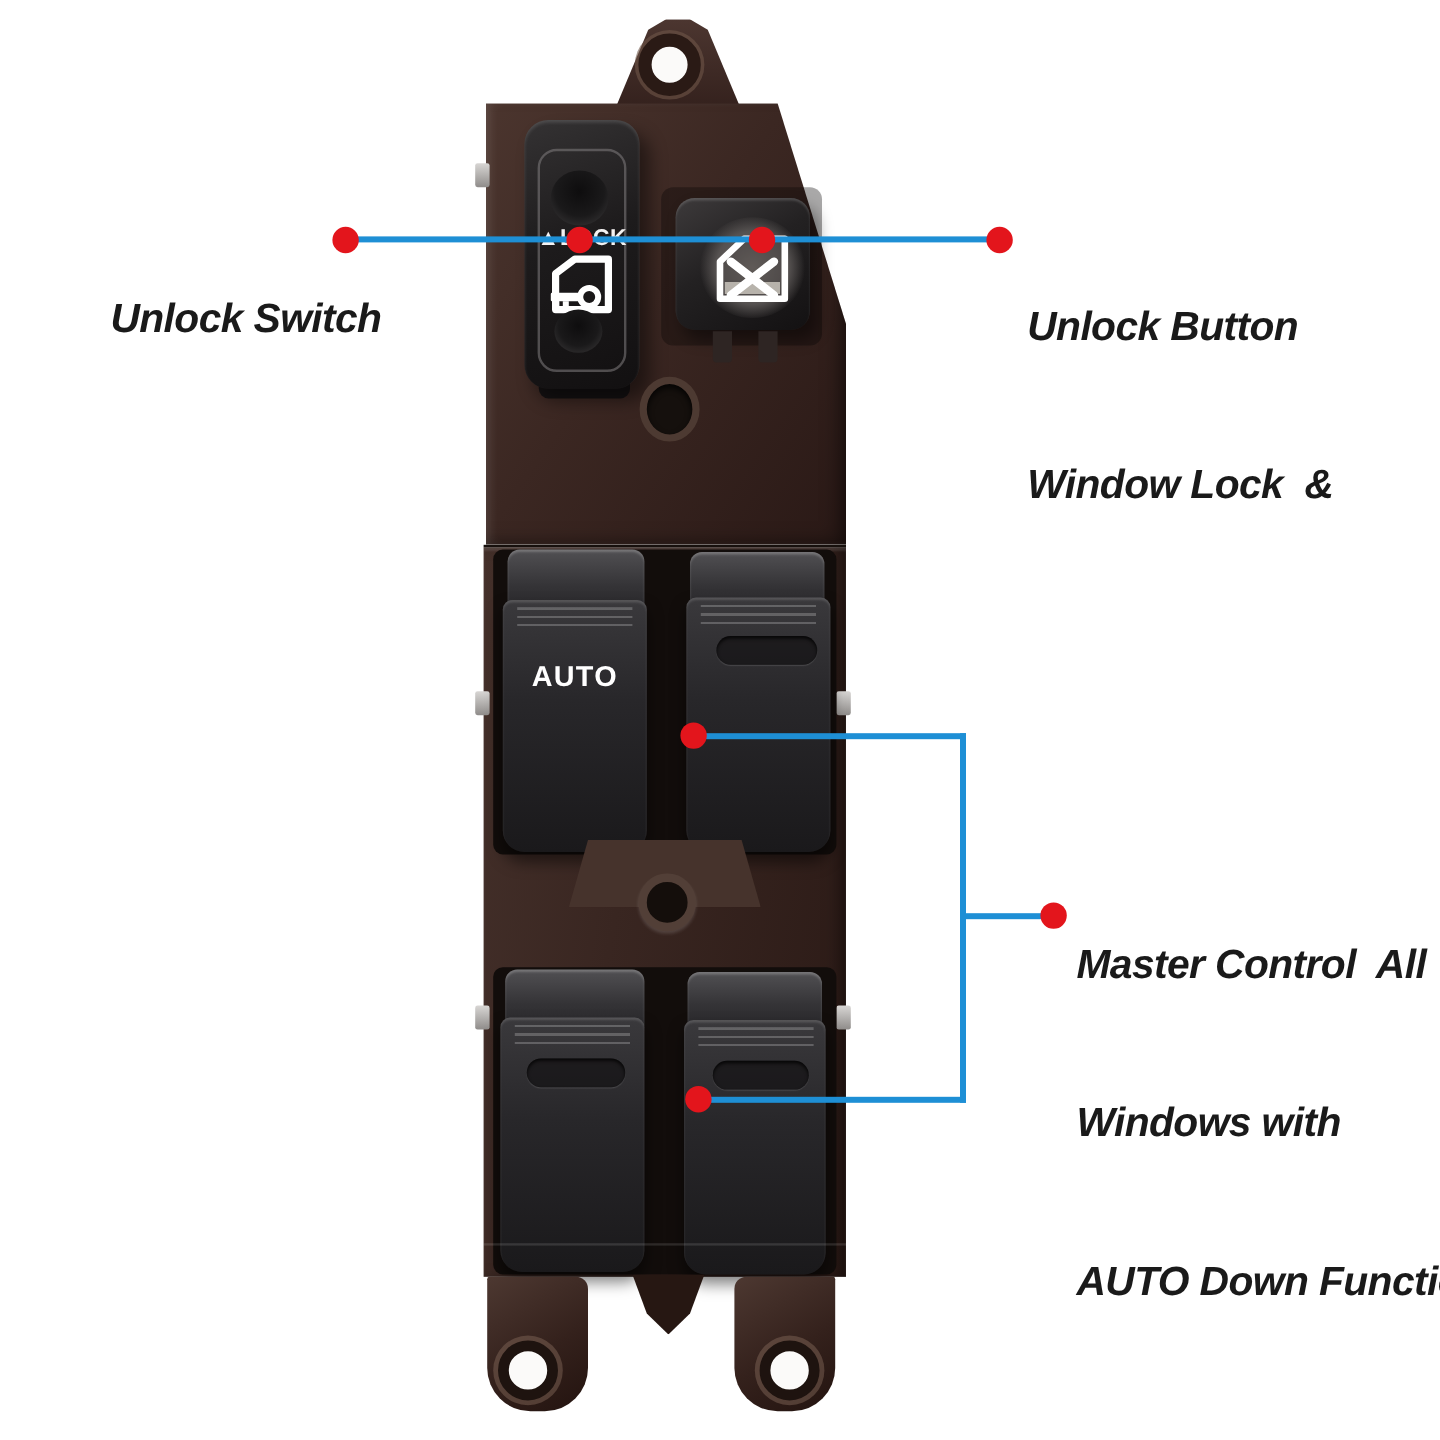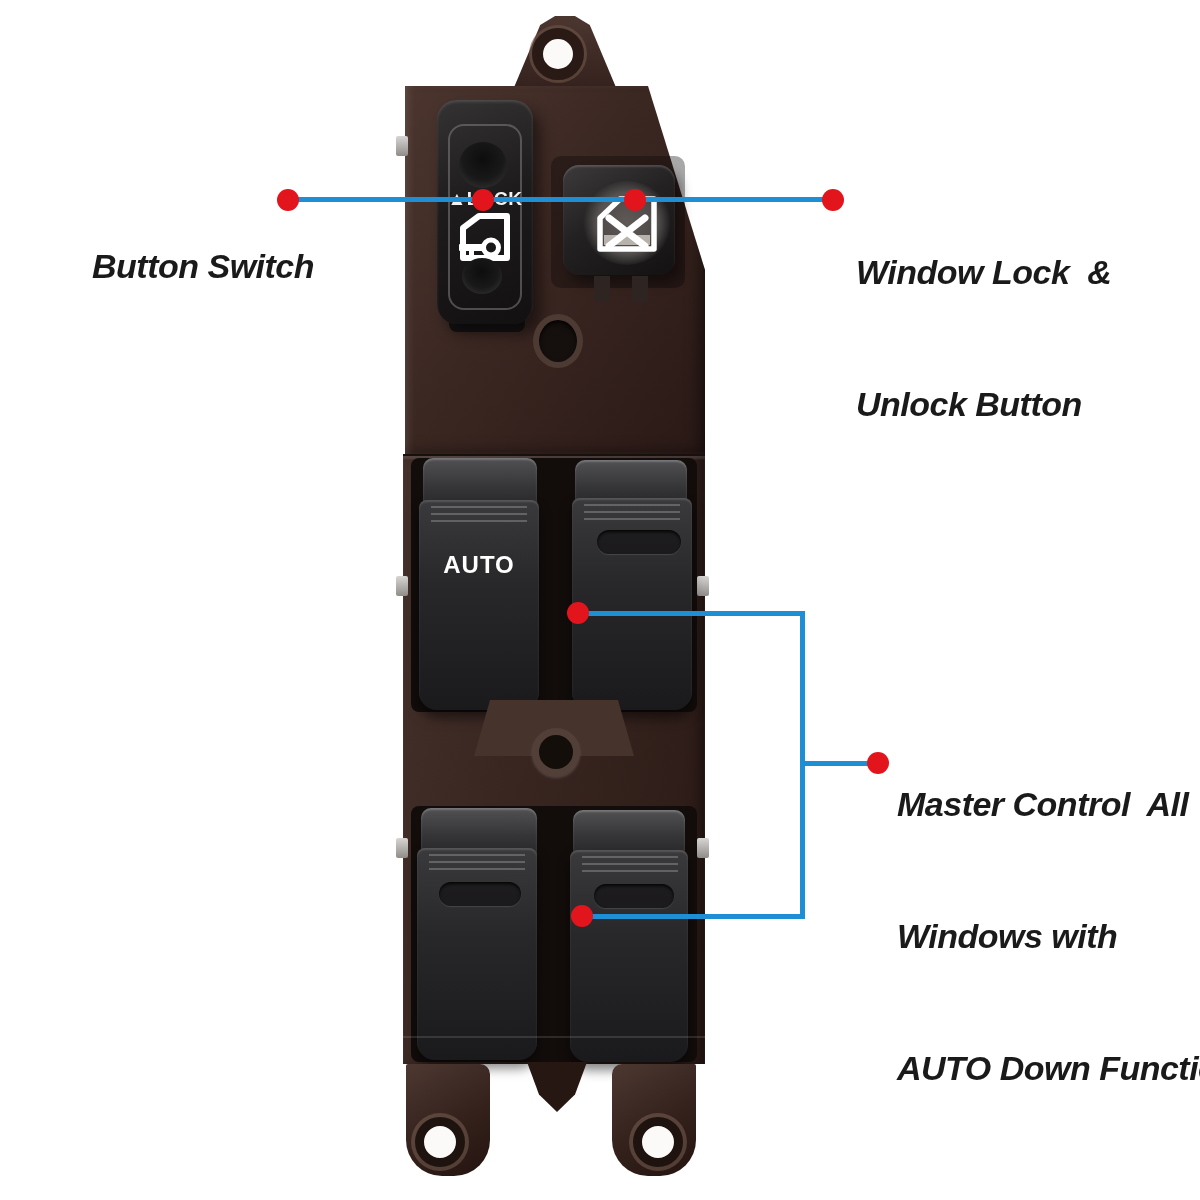--- a/index.html
+++ b/index.html
@@ -206,26 +206,26 @@
 
   <div class="hline line-m-top"></div>
   <div class="vline line-m-vert"></div>
   <div class="hline line-m-bot"></div>
   <div class="hline line-m-mid"></div>
   <div class="dot" style="left:567px;top:602px;"></div>
   <div class="dot" style="left:571px;top:905px;"></div>
   <div class="dot" style="left:867px;top:752px;"></div>
 
   <div class="ann" style="left:92px;top:156px;">
-    <div>Button Switch</div>
+    <div>Unlock Switch</div>
   </div>
 
   <div class="ann" style="left:856px;top:162px;">
+    <div>Unlock Button</div>
     <div>Window Lock  &amp;</div>
-    <div>Unlock Button</div>
   </div>
 
   <div class="ann" style="left:897px;top:694px;">
     <div>Master Control  All</div>
     <div>Windows with</div>
     <div>AUTO Down Function</div>
   </div>
 
 </div>
 

